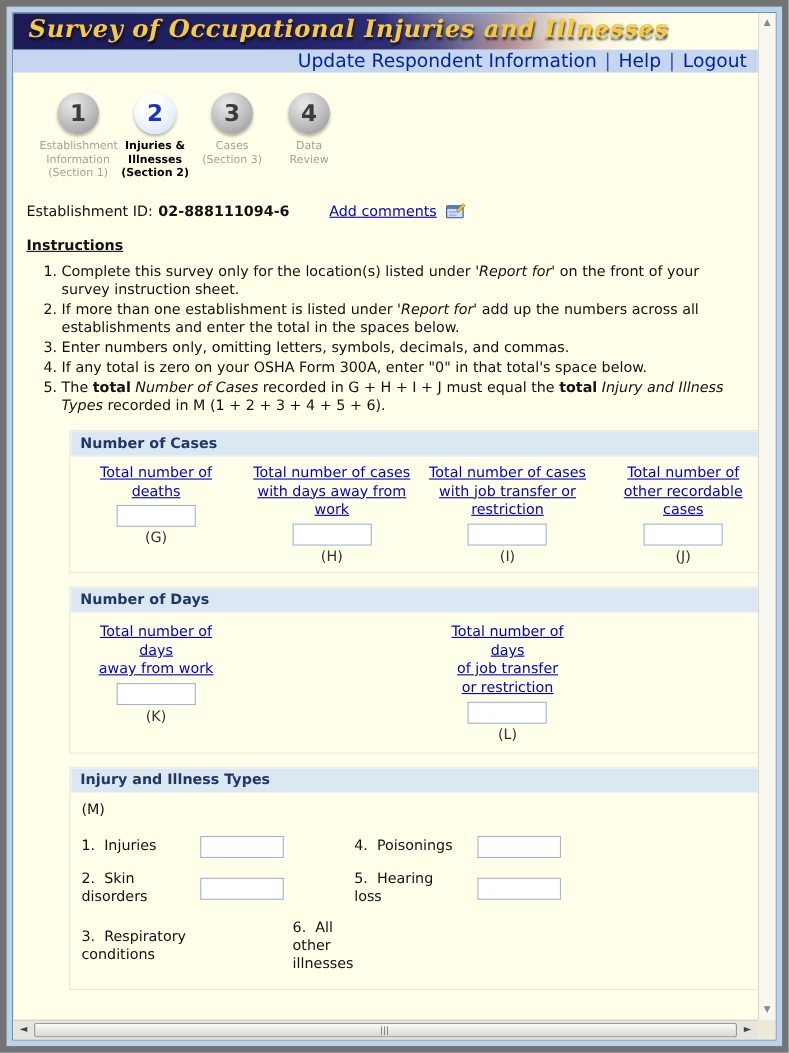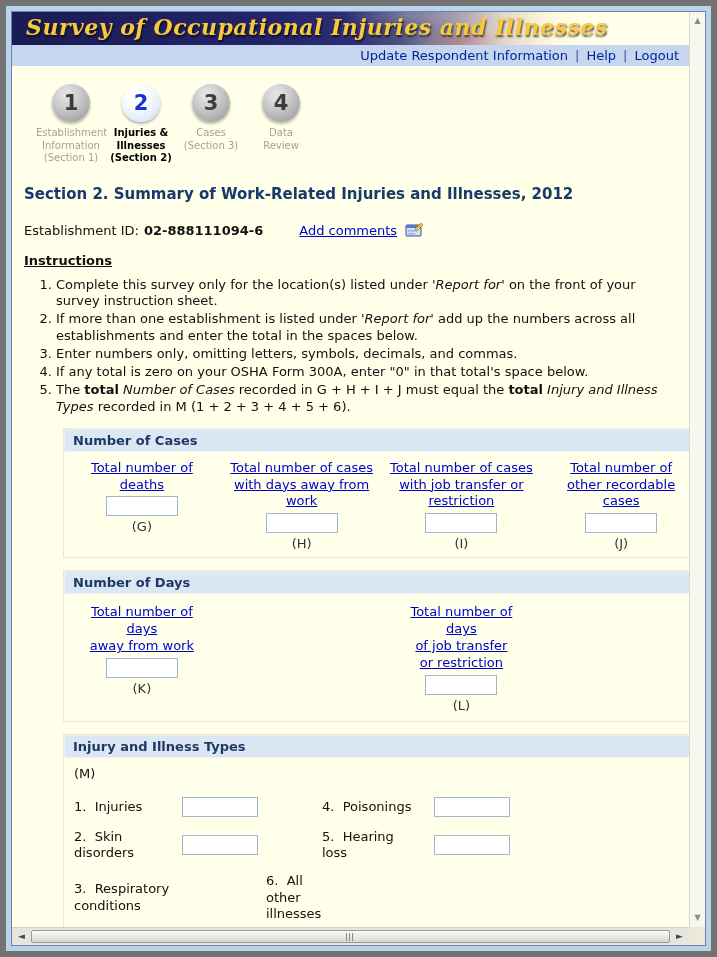--- a/index.html
+++ b/index.html
@@ -36,21 +36,21 @@
     font-style:italic;font-weight:bold;font-size:22px;
     color:#f8c93a;letter-spacing:.5px;
     text-shadow:1px 2px 2px rgba(0,0,0,.65);
     white-space:nowrap;
   }
 
   
   .navbar{
     height:21px;flex:0 0 21px;background:#c6d6ef;
     display:flex;justify-content:flex-end;align-items:center;
-    padding-right:10px;font-size:13px;color:#00269c;
+    padding-right:10px;font-size:17px;color:#00269c;
   }
   .navbar a{color:#00269c;text-decoration:none;cursor:pointer;}
   .navbar .sep{margin:0 7px;color:#3a56a8;}
 
   
   .content{flex:1;padding:10px 14px 0 12px;color:#111;font-size:13px;overflow:hidden;}
   .ml{white-space:pre-line;}
 
   
   .steps{display:flex;padding:8px 0 0 12px;}
@@ -164,21 +164,20 @@
             <div class="step-label ml">Cases
 (Section 3)</div>
           </div>
           <div class="step">
             <div class="step-circle">4</div>
             <div class="step-label ml">Data
 Review</div>
           </div>
         </div>
 
-        <div class="page-title">Section 2. Summary of Work-Related Injuries and Illnesses, 2012</div>
 
         <div class="est-row">
           <span>Establishment ID:</span>
           <span class="est-value">02-888111094-6</span>
           <a class="link add-comments">Add comments</a>
           <span class="comment-icon">
             <svg width="18" height="14" viewBox="0 0 18 14">
               <rect x="1" y="2" width="15" height="11" rx="1" fill="#cfe0f8" stroke="#33509e"></rect>
               <rect x="1" y="2" width="15" height="3" fill="#5b79c4"></rect>
               <rect x="3" y="7" width="9" height="1.5" fill="#9db4dd"></rect>

